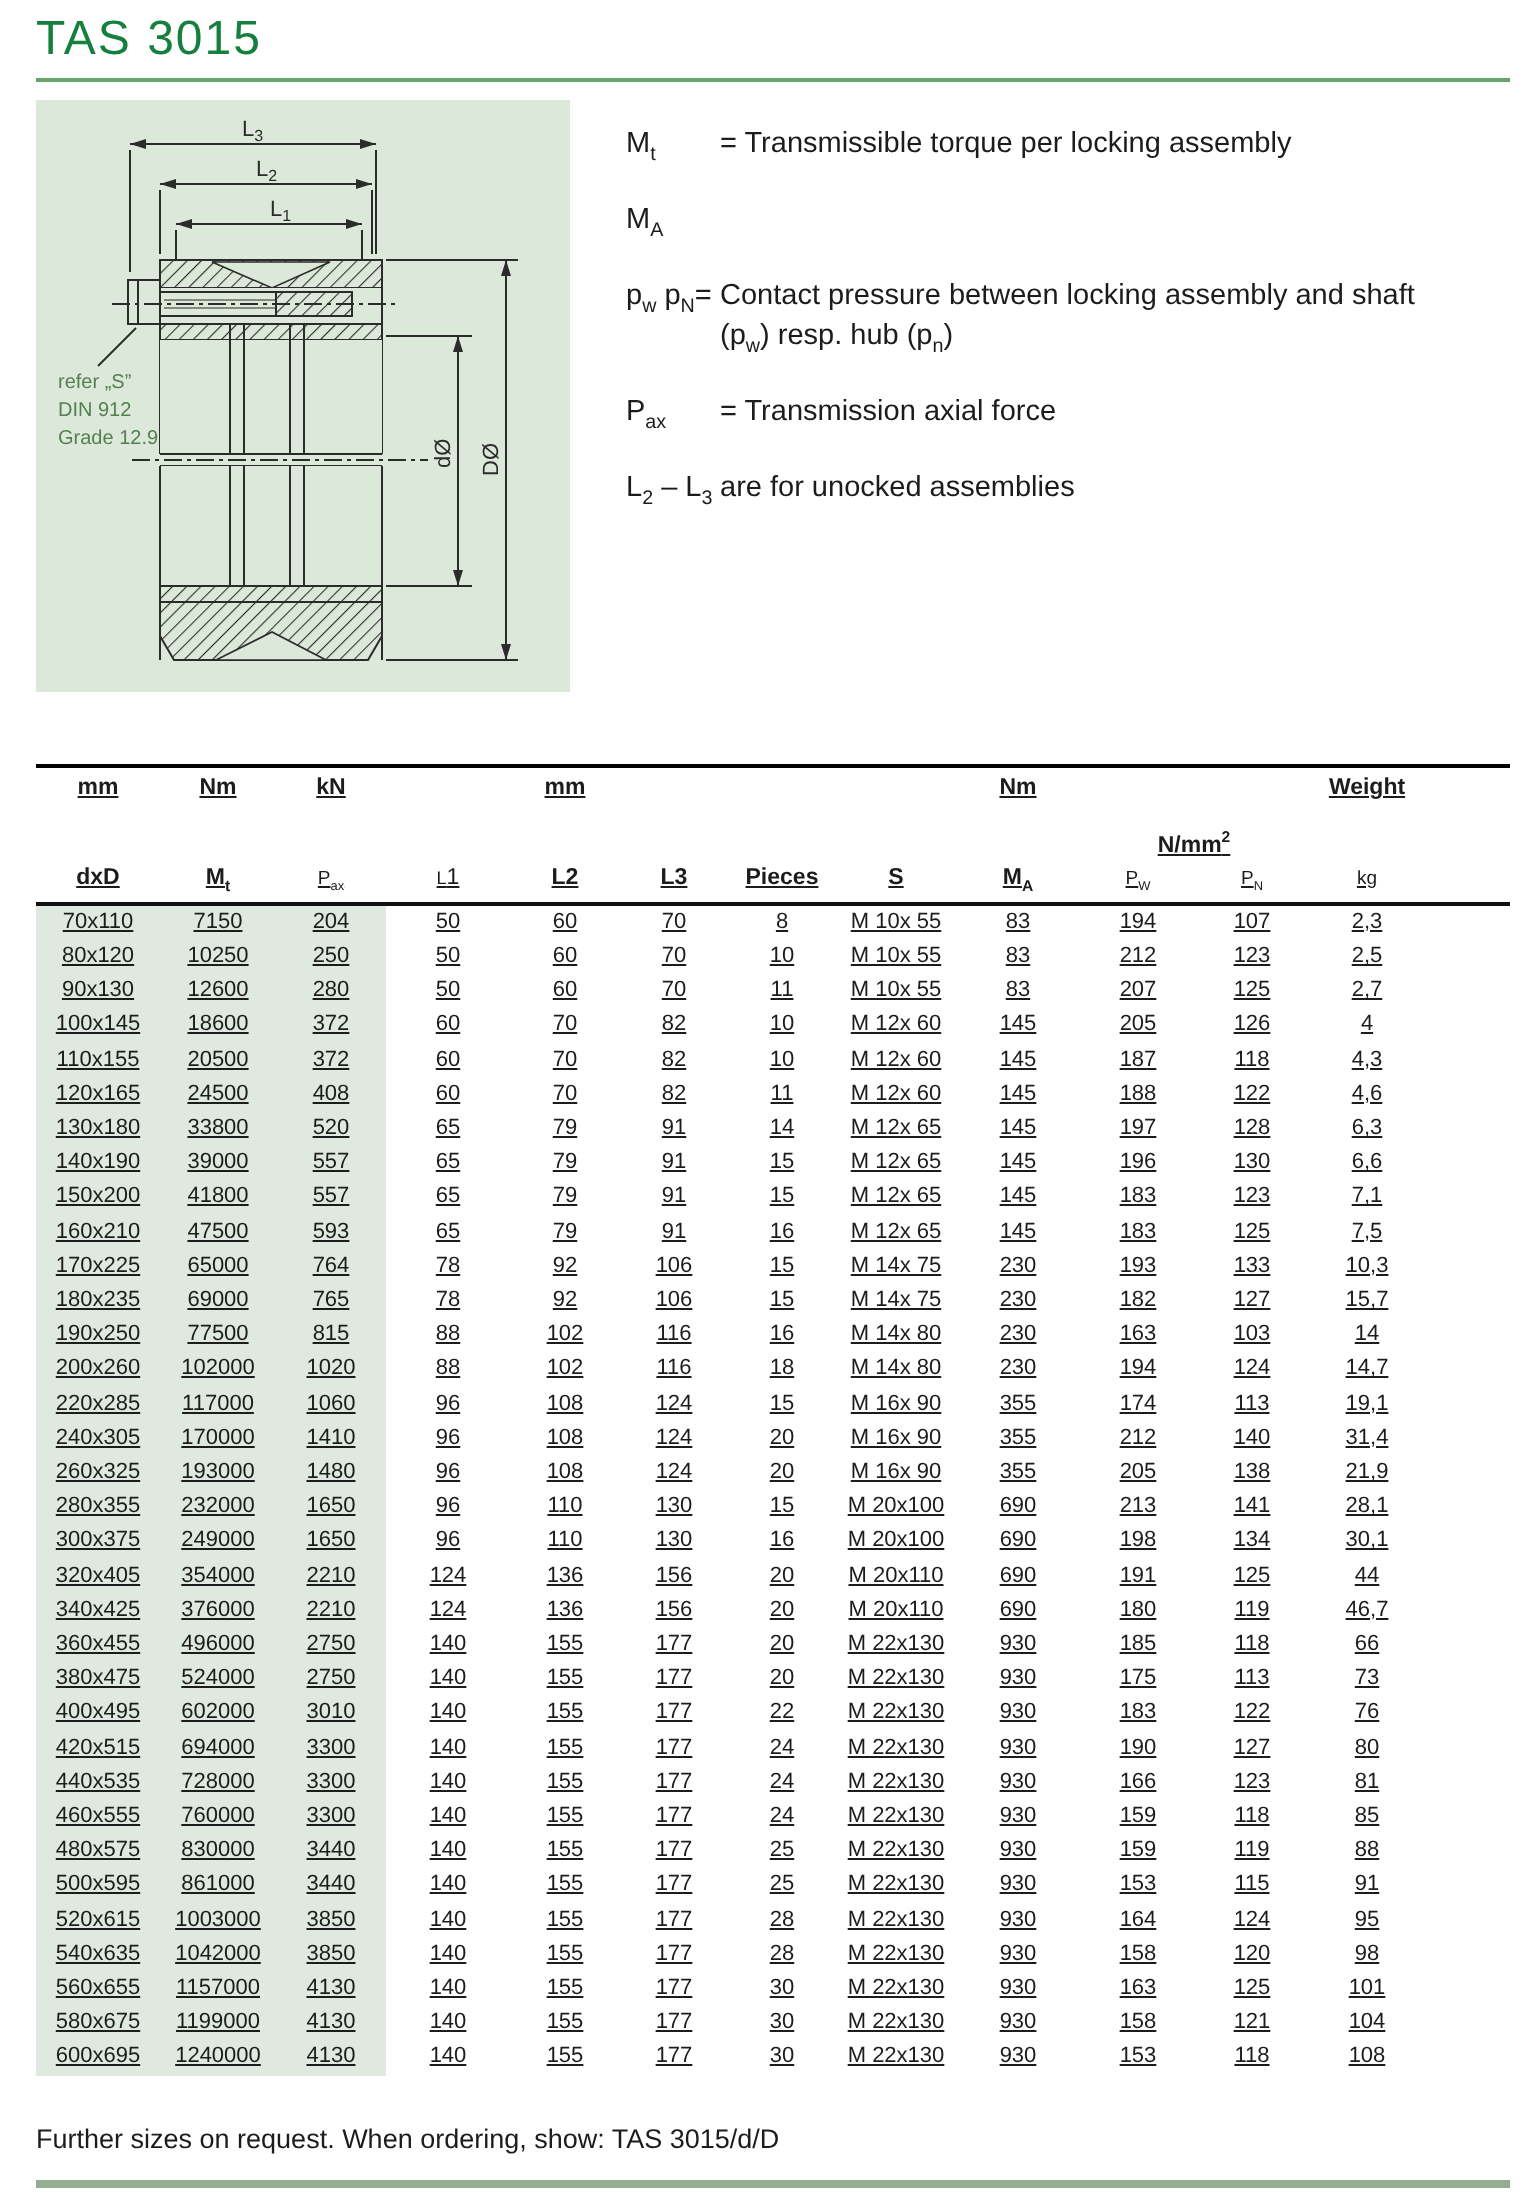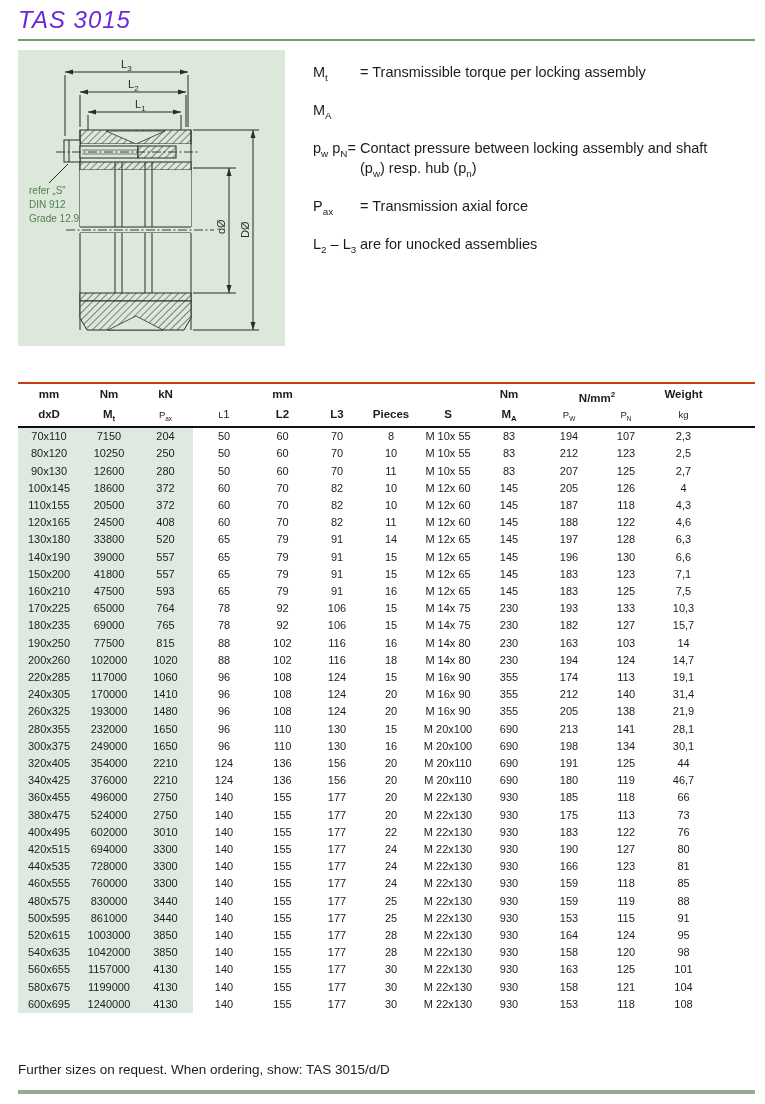--- a/index.html
+++ b/index.html
@@ -2,35 +2,35 @@
 <html><head>
 <meta charset="utf-8">
 <style>
   html,body{margin:0;padding:0;}
   body{
     width:765px;height:1104px;background:#ffffff;position:relative;
     font-family:"Liberation Sans", sans-serif;color:#1c1c1c;overflow:hidden;
   }
   .page-title{
     position:absolute;left:18px;top:6px;font-size:24px;letter-spacing:1px;
-    color:#6d28d9;font-weight:400;font-style:italic;
+    color:#15803d;font-weight:400;
   }
   .title-rule{position:absolute;left:18px;top:39px;width:737px;height:2px;background:#6aa36d;}
   .diagram-panel{position:absolute;left:18px;top:50px;width:267px;height:296px;background:#dce8d9;}
   .legend{position:absolute;left:313px;top:62px;width:440px;}
   .legend-item{display:flex;margin-bottom:12px;font-size:14.5px;line-height:20px;}
   .legend-sym{flex:0 0 auto;min-width:47px;white-space:nowrap;}
   .legend-text{flex:1 1 auto;}
   .legend-line{display:block;}
   sub{font-size:0.68em;}
   sup{font-size:0.68em;}
   .sm{font-size:0.8em;}
 
   
-  .tbl{position:absolute;left:18px;top:382px;width:737px;border-top:2px solid #c2410c;}
+  .tbl{position:absolute;left:18px;top:382px;width:737px;border-top:2px solid #000000;text-decoration:underline;}
   .trow{display:grid;grid-template-columns:62px 58px 55px 62px 55px 54px 54px 60px 62px 58px 56px 101px;}
   .trow > div{text-align:center;font-size:11px;line-height:17.2px;white-space:nowrap;}
   .units > div{font-weight:bold;font-size:11.5px;line-height:17px;padding-top:2px;}
   .heads > div{font-weight:bold;font-size:11.5px;line-height:15px;}
   .thead-wrap{border-bottom:2.5px solid #111;}
   .smh{font-weight:400 !important;font-size:9.5px !important;}
   .l1h{font-weight:400 !important;}
   .l1h .sm{font-size:9px;}
   .c12{padding-right:42px;}
   .shade{background:#dfe9df;}
@@ -193,21 +193,21 @@
     <div class="trow units" id="unitRow">
         <div class="c1" style="grid-column: 1 / span 1;"><span>mm</span></div>
         <div class="c2" style="grid-column: 2 / span 1;"><span>Nm</span></div>
         <div class="c3" style="grid-column: 3 / span 1;"><span>kN</span></div>
         <div class="c4" style="grid-column: 4 / span 1;"></div>
         <div class="c5" style="grid-column: 5 / span 1;"><span>mm</span></div>
         <div class="c6" style="grid-column: 6 / span 1;"></div>
         <div class="c7" style="grid-column: 7 / span 1;"></div>
         <div class="c8" style="grid-column: 8 / span 1;"></div>
         <div class="c9" style="grid-column: 9 / span 1;"><span>Nm</span></div>
-        <div class="c10" style="grid-column: 10 / span 2;"><span>N/mm</span><sup>2</sup></div>
+        <div class="c10" style="grid-column: 10 / span 2; margin-top: 24px;"><span>N/mm</span><sup>2</sup></div>
         <div class="c12" style="grid-column: 12 / span 1;"><span>Weight</span></div>
       </div>
     <div class="trow heads" id="headRow">
         <div class="c1"><span>dxD</span></div>
         <div class="c2"><span>M</span><sub>t</sub></div>
         <div class="c3 smh"><span>P</span><sub>ax</sub></div>
         <div class="c4 l1h"><span class="sm">L</span><span>1</span></div>
         <div class="c5"><span>L2</span></div>
         <div class="c6"><span>L3</span></div>
         <div class="c7"><span>Pieces</span></div>

